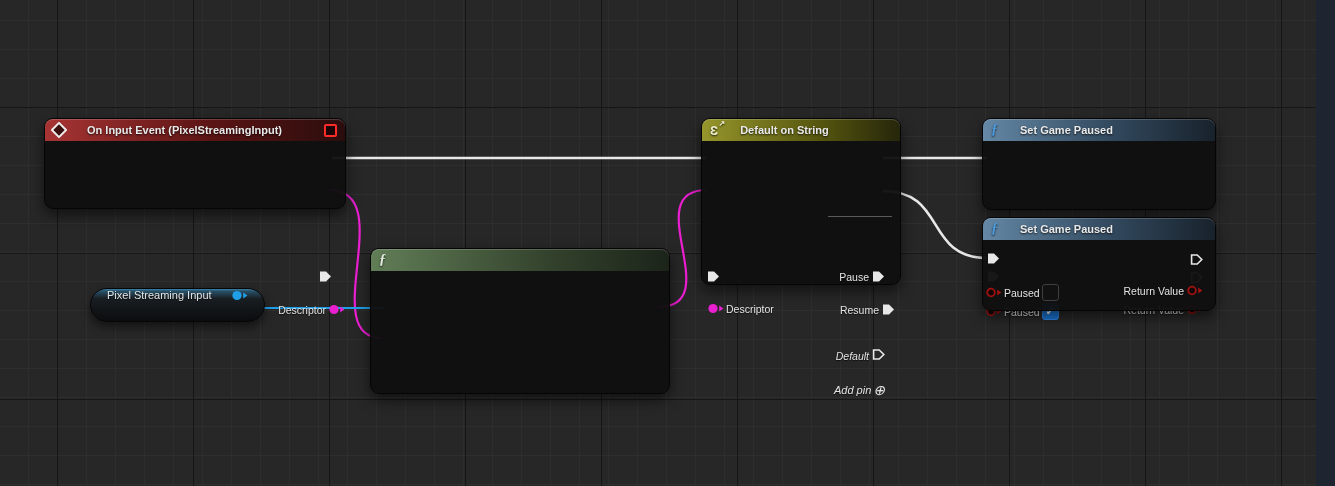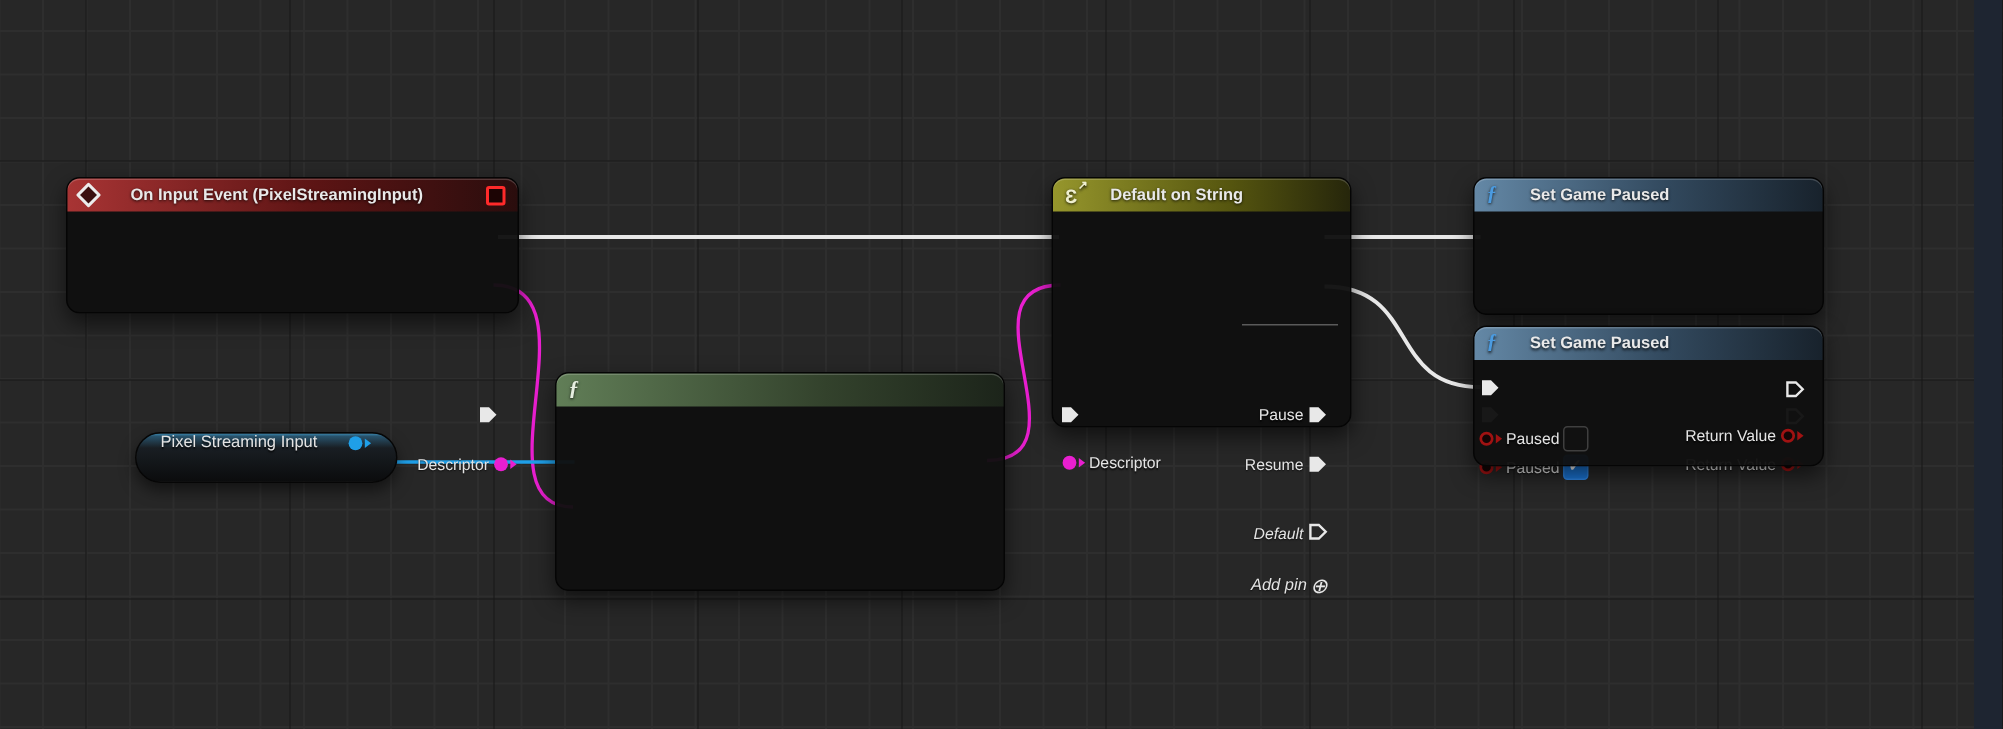--- a/index.html
+++ b/index.html
@@ -135,21 +135,21 @@
           <path d="M12.2 3.4 L16.4 6.5 L12.2 9.6 Z" fill="#e91fd0"></path>
         </svg>
       <span class="plabel">Descriptor</span>
     </div>
     <div class="prow" style="right:14px;top:150px;">
       <span class="plabel">Pause</span>
       <svg class="pin" width="15" height="15">
           <path d="M2 2.5 h6 l5 5 l-5 5 h-6 Z" fill="#e8e8e8"></path>
         </svg>
     </div>
-    <div class="prow" style="right:14px;top:183px;">
+    <div class="prow" style="right:4px;top:183px;">
       <span class="plabel">Resume</span>
       <svg class="pin" width="15" height="15">
           <path d="M2 2.5 h6 l5 5 l-5 5 h-6 Z" fill="#e8e8e8"></path>
         </svg>
     </div>
     <div class="divider" style="right:8px;top:97px;width:64px;"></div>
     <div class="prow" style="right:14px;top:228px;align-items:flex-end;">
       <span class="plabel it">Default</span>
       <svg class="pin" width="15" height="15">
           <path d="M2.6 3 h5.6 l4.6 4.5 l-4.6 4.5 h-5.6 Z" fill="none" stroke="#e8e8e8" stroke-width="1.6"></path>

